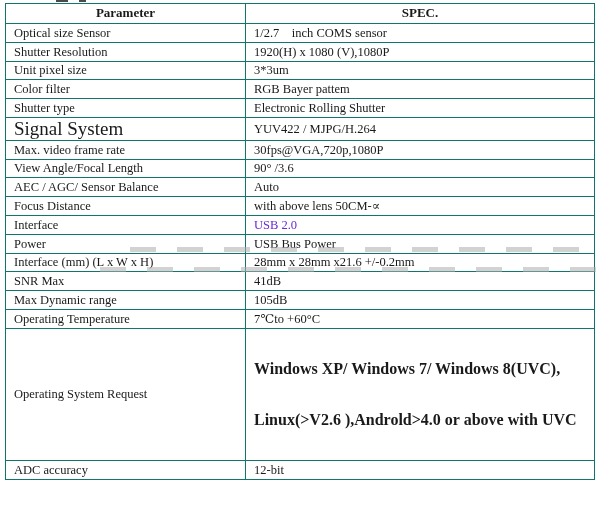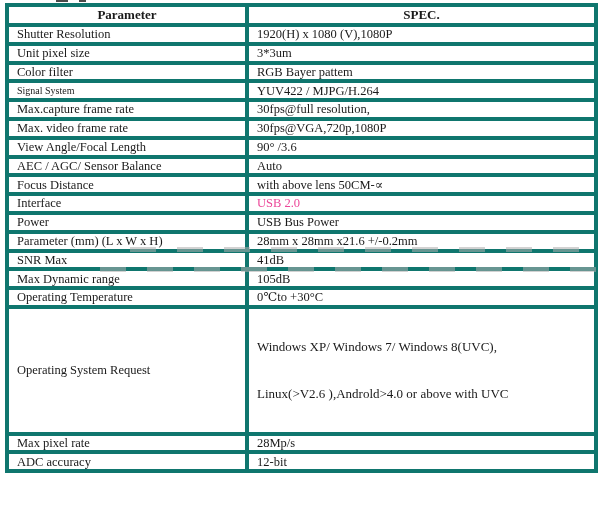--- a/index.html
+++ b/index.html
@@ -9,30 +9,30 @@
   
   .top-artifact{position:absolute;top:0;height:2px;background:#4a4a4a;}
   .ta1{left:56px;width:12px;}
   .ta2{left:79px;width:7px;}
 
   
   table.spec{position:absolute;left:5px;top:3px;width:590px;
              border-collapse:collapse;table-layout:fixed;
              border:1.5px solid #262626;}
   col.c1{width:155px;} col.c2{width:85px;} col.c3{width:349px;}
-  td{border:4px solid #0f766e;vertical-align:middle;
+  td{border:1px solid #0f766e;vertical-align:middle;
      font-size:12.5px;line-height:1.15;padding:0 0 0 8px;
      white-space:pre-wrap;overflow:hidden;}
   tr.r{height:18.8px;}
   tr.hdr{height:20px;}
   tr.hdr td{text-align:center;font-weight:bold;font-size:13px;padding:0;}
   tr.ros{height:37px;}
-  td.big{font-size:10px;}
-  td.gray{color:#ec4899;}
-  .osline{font-size:13px;line-height:1.4;}
+  td.big{font-size:19px;}
+  td.gray{color:#6d28d9;}
+  .osline{font-size:16px;line-height:1.4;font-weight:bold;}
 
   
   .wm{position:absolute;height:5px;pointer-events:none;opacity:.85;
       background:repeating-linear-gradient(90deg,
         rgba(174,174,174,.65) 0 26px, rgba(255,255,255,0) 26px 47px);}
   .wm1{left:130px;top:247px;width:466px;}
   .wm2{left:100px;top:267px;width:496px;}
 </style>
 </head>
 <body>
@@ -47,38 +47,42 @@
       <col class="c3">
     </colgroup>
 
   <tbody>
       <tr class="hdr">
     <td colspan="2">Parameter</td>
     <td>SPEC.</td>
   </tr>
 
   <tr class="r">
+    <td colspan="2">Optical size Sensor</td>
+    <td>1/2.7    inch COMS sensor</td>
+  </tr>
+  <tr class="r">
     <td colspan="2">Shutter Resolution</td>
     <td>1920(H) x 1080 (V),1080P</td>
   </tr>
   <tr class="r">
     <td colspan="2">Unit pixel size</td>
     <td>3*3um</td>
   </tr>
   <tr class="r">
     <td colspan="2">Color filter</td>
     <td>RGB Bayer pattem</td>
   </tr>
   <tr class="r">
+    <td colspan="2">Shutter type</td>
+    <td>Electronic Rolling Shutter</td>
+  </tr>
+  <tr class="r">
     <td colspan="2" class="big">Signal System</td>
     <td>YUV422 / MJPG/H.264</td>
-  </tr>
-  <tr class="r">
-    <td colspan="2">Max.capture frame rate</td>
-    <td>30fps@full resolution,</td>
   </tr>
   <tr class="r">
     <td colspan="2">Max. video frame rate</td>
     <td>30fps@VGA,720p,1080P</td>
   </tr>
   <tr class="r">
     <td colspan="2">View Angle/Focal Length</td>
     <td>90° /3.6</td>
   </tr>
   <tr class="r">
@@ -91,48 +95,44 @@
   </tr>
   <tr class="r">
     <td colspan="2">Interface</td>
     <td class="gray">USB 2.0</td>
   </tr>
   <tr class="r">
     <td colspan="2">Power</td>
     <td>USB Bus Power</td>
   </tr>
   <tr class="r">
-    <td colspan="2">Parameter (mm) (L x W x H)</td>
+    <td colspan="2">Interface (mm) (L x W x H)</td>
     <td>28mm x 28mm x21.6 +/-0.2mm</td>
   </tr>
   <tr class="r">
     <td colspan="2">SNR Max</td>
     <td>41dB</td>
   </tr>
   <tr class="r">
     <td colspan="2">Max Dynamic range</td>
     <td>105dB</td>
   </tr>
   <tr class="r">
     <td colspan="2">Operating Temperature</td>
-    <td>0℃to +30°C</td>
+    <td>7℃to +60°C</td>
   </tr>
 
   <tr class="ros">
     <td colspan="2">Operating System Request</td>
     <td>
       <div class="osline">Windows XP/ Windows 7/ Windows 8(UVC),</div>
       <div class="osline">Linux(&gt;V2.6 ),Androld&gt;4.0 or above with UVC</div>
     </td>
   </tr>
 
-  <tr class="r">
-    <td colspan="2">Max pixel rate</td>
-    <td>28Mp/s</td>
-  </tr>
   <tr class="r">
     <td colspan="2">ADC accuracy</td>
     <td>12-bit</td>
   </tr>
 
 </tbody>
   </table>
 
 <div class="wm wm1"></div>
 <div class="wm wm2"></div>

